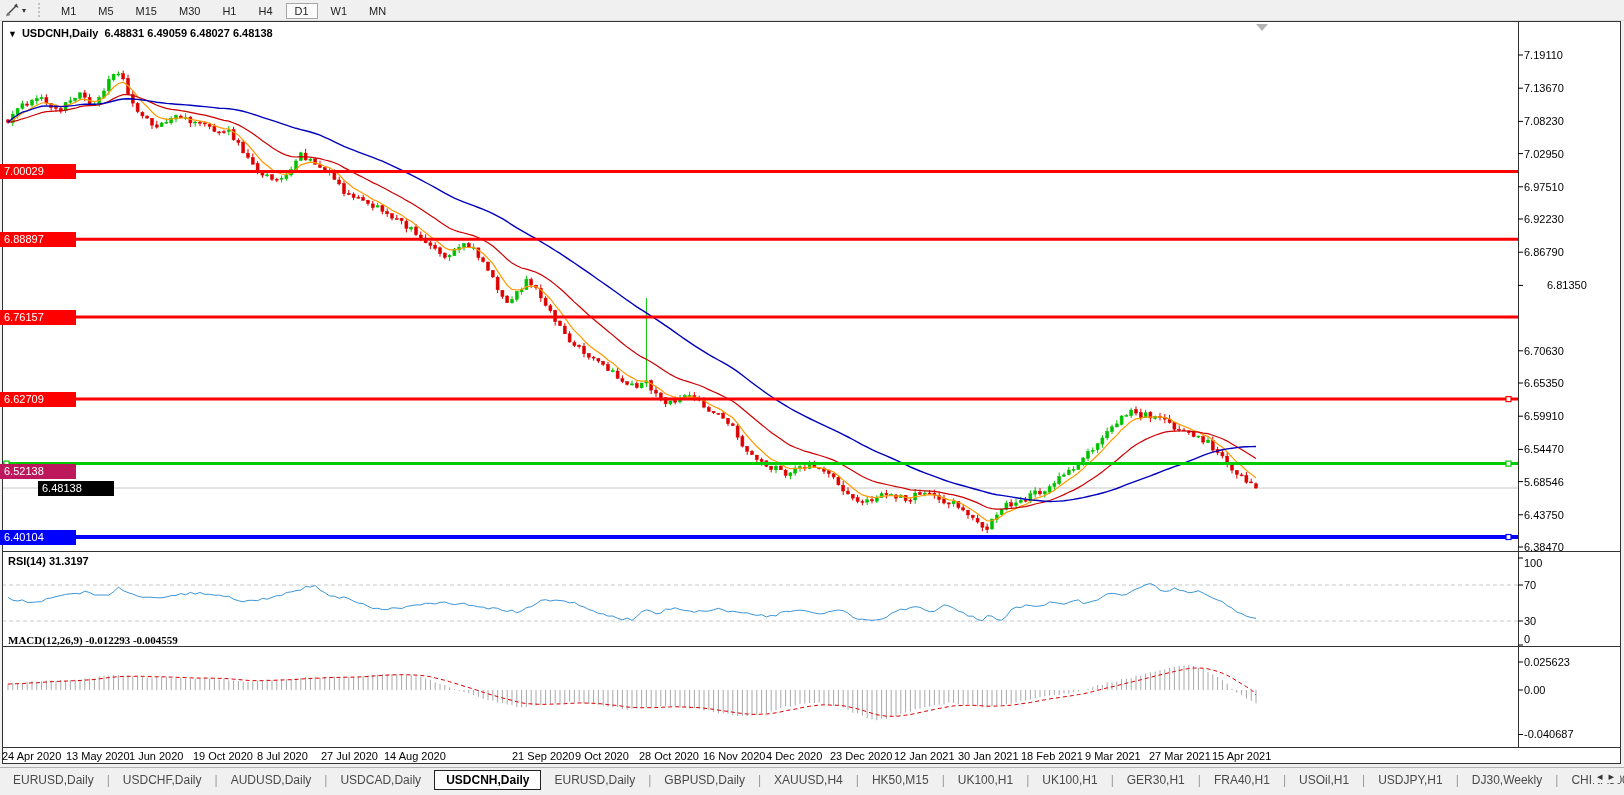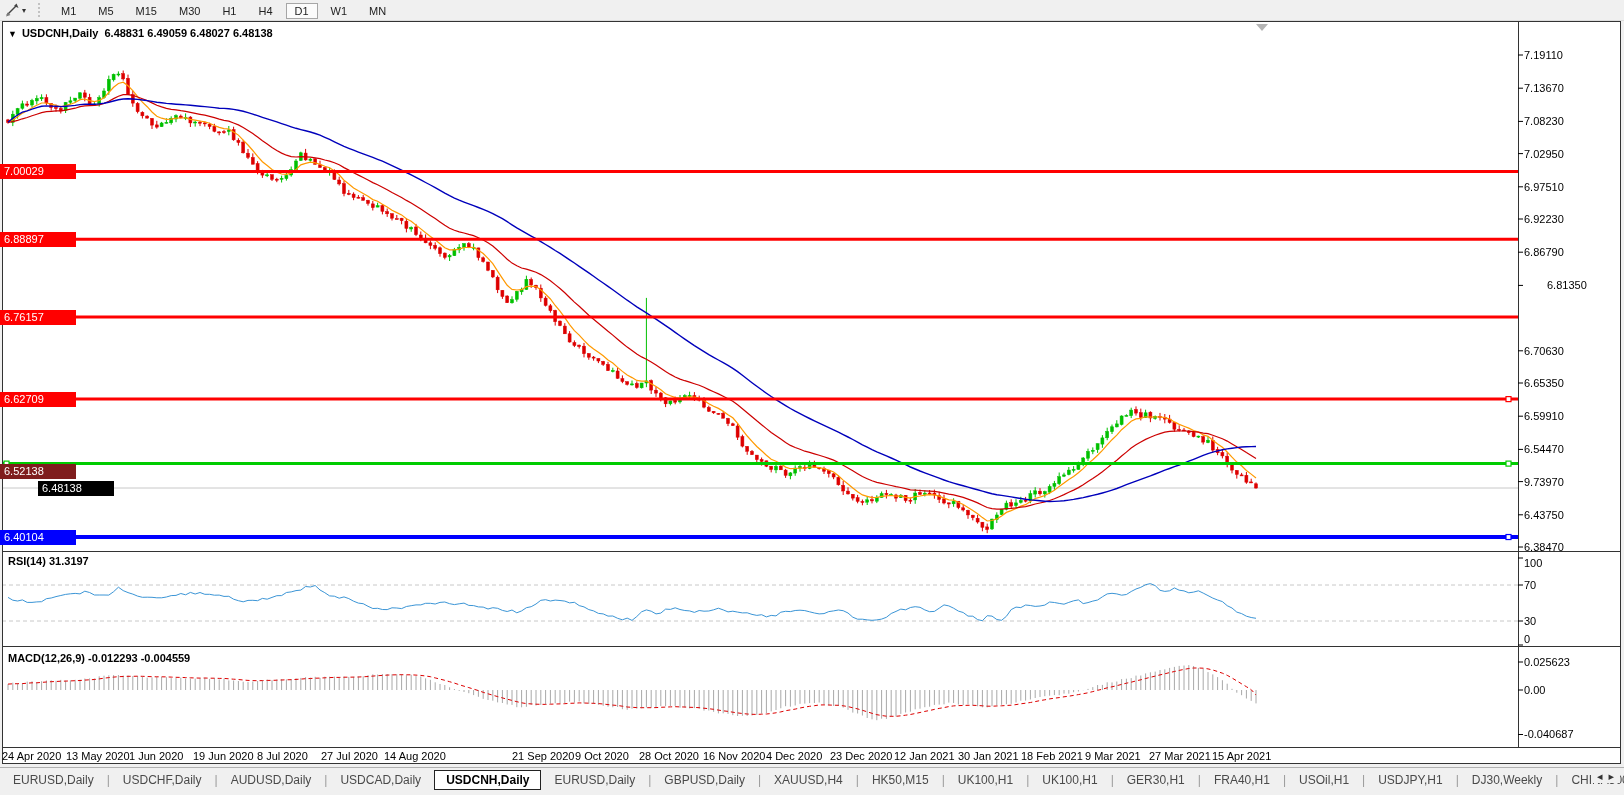--- a/index.html
+++ b/index.html
@@ -16,21 +16,21 @@
   
   #chart-svg{position:absolute;left:0;top:0;}
   #overlay{position:absolute;left:0;top:0;width:1404px;height:795px;pointer-events:none;}
   .lbl{position:absolute;font-size:11px;color:#000;line-height:14px;height:14px;white-space:nowrap;}
   .box-lbl{position:absolute;left:1519px;width:76px;height:15px;line-height:15px;
            font-size:11px;color:#fff;padding-left:4px;box-sizing:border-box;white-space:nowrap;}
   #chart-title{position:absolute;left:8px;top:27px;font-size:11px;font-weight:bold;color:#000;white-space:nowrap;}
   #chart-title .caret{font-size:9px;margin-right:5px;}
   .ind-label{position:absolute;left:8px;font-size:11px;font-weight:bold;color:#000;white-space:nowrap;}
   #rsi-label{top:555px;}
-  #macd-label{top:652px;}
+  #macd-label{top:634px;font-family:Liberation Serif, serif;}
   .shift-marker{position:absolute;left:1256px;top:24px;width:0;height:0;
                 border-left:6px solid transparent;border-right:6px solid transparent;border-top:7px solid #b4b4b4;}
   
   #tabbar{position:absolute;left:0;top:767px;width:1624px;height:24px;background:#f0f0f0;
           border-top:1px solid #b0b0b0;display:flex;align-items:center;font-size:12px;color:#4a4a4a;overflow:hidden;}
   .tab{padding:2px 13px;white-space:nowrap;}
   .tab.active{background:#fff;border:1px solid #222;color:#000;font-weight:bold;padding:2px 11px;}
   .tab-sep{color:#999;}
   #tab-arrows{position:absolute;right:4px;top:770px;font-size:11px;color:#333;letter-spacing:6px;background:#f0f0f0;padding-left:6px;}
 </style>
@@ -906,55 +906,55 @@
         <div class="lbl" style="left: 1524px; top: 114px;">7.08230</div>
         <div class="lbl" style="left: 1524px; top: 147px;">7.02950</div>
         <div class="lbl" style="left: 1524px; top: 180px;">6.97510</div>
         <div class="lbl" style="left: 1524px; top: 212px;">6.92230</div>
         <div class="lbl" style="left: 1524px; top: 245px;">6.86790</div>
         <div class="lbl" style="left: 1524px; top: 278px; margin-left: 23px;">6.81350</div>
         <div class="lbl" style="left: 1524px; top: 344px;">6.70630</div>
         <div class="lbl" style="left: 1524px; top: 376px;">6.65350</div>
         <div class="lbl" style="left: 1524px; top: 409px;">6.59910</div>
         <div class="lbl" style="left: 1524px; top: 442px;">6.54470</div>
-        <div class="lbl" style="left: 1524px; top: 475px;">9.73970</div>
+        <div class="lbl" style="left: 1524px; top: 475px;">5.68546</div>
         <div class="lbl" style="left: 1524px; top: 508px;">6.43750</div>
         <div class="lbl" style="left: 1524px; top: 540px;">6.38470</div>
         <div class="lbl" style="left: 1524px; top: 556px;">100</div>
         <div class="lbl" style="left: 1524px; top: 578px;">70</div>
         <div class="lbl" style="left: 1524px; top: 614px;">30</div>
         <div class="lbl" style="left: 1524px; top: 632px;">0</div>
         <div class="lbl" style="left: 1524px; top: 655px;">0.025623</div>
         <div class="lbl" style="left: 1524px; top: 683px;">0.00</div>
         <div class="lbl" style="left: 1524px; top: 727px;">-0.040687</div>
         <div class="lbl" style="left: 2px; top: 749px;">24 Apr 2020</div>
         <div class="lbl" style="left: 66px; top: 749px;">13 May 2020</div>
         <div class="lbl" style="left: 129px; top: 749px;">1 Jun 2020</div>
-        <div class="lbl" style="left: 193px; top: 749px;">19 Jun 2020</div>
+        <div class="lbl" style="left: 193px; top: 749px;">19 Oct 2020</div>
         <div class="lbl" style="left: 257px; top: 749px;">8 Jul 2020</div>
         <div class="lbl" style="left: 321px; top: 749px;">27 Jul 2020</div>
         <div class="lbl" style="left: 384px; top: 749px;">14 Aug 2020</div>
         <div class="lbl" style="left: 448px; top: 768px; text-align: center;">2 Sep 2020</div>
         <div class="lbl" style="left: 512px; top: 749px;">21 Sep 2020</div>
         <div class="lbl" style="left: 575px; top: 749px;">9 Oct 2020</div>
         <div class="lbl" style="left: 639px; top: 749px;">28 Oct 2020</div>
         <div class="lbl" style="left: 703px; top: 749px;">16 Nov 2020</div>
         <div class="lbl" style="left: 766px; top: 749px;">4 Dec 2020</div>
         <div class="lbl" style="left: 830px; top: 749px;">23 Dec 2020</div>
         <div class="lbl" style="left: 894px; top: 749px;">12 Jan 2021</div>
         <div class="lbl" style="left: 958px; top: 749px;">30 Jan 2021</div>
         <div class="lbl" style="left: 1021px; top: 749px;">18 Feb 2021</div>
         <div class="lbl" style="left: 1085px; top: 749px;">9 Mar 2021</div>
         <div class="lbl" style="left: 1149px; top: 749px;">27 Mar 2021</div>
         <div class="lbl" style="left: 1212px; top: 749px;">15 Apr 2021</div>
         <div class="box-lbl" style="left: 0px; top: 164px; background: rgb(255, 0, 0);">7.00029</div>
         <div class="box-lbl" style="left: 0px; top: 232px; background: rgb(255, 0, 0);">6.88897</div>
         <div class="box-lbl" style="left: 0px; top: 310px; background: rgb(255, 0, 0);">6.76157</div>
         <div class="box-lbl" style="left: 0px; top: 392px; background: rgb(255, 0, 0);">6.62709</div>
-        <div class="box-lbl" style="left: 0px; top: 464px; background: #7f1d1d;">6.52138</div>
+        <div class="box-lbl" style="left: 0px; top: 464px; background: #be185d;">6.52138</div>
         <div class="box-lbl" style="left: 0px; top: 530px; background: rgb(0, 0, 255);">6.40104</div>
         <div class="box-lbl" style="left: 0px; top: 481px; background: rgb(0, 0, 0); margin-left: 38px;">6.48138</div>
       </div>
   </div>
 
   <div id="tabbar">
       <span class="tab">EURUSD,Daily</span>
       <span class="tab-sep">|</span>
       <span class="tab">USDCHF,Daily</span>
       <span class="tab-sep">|</span>

